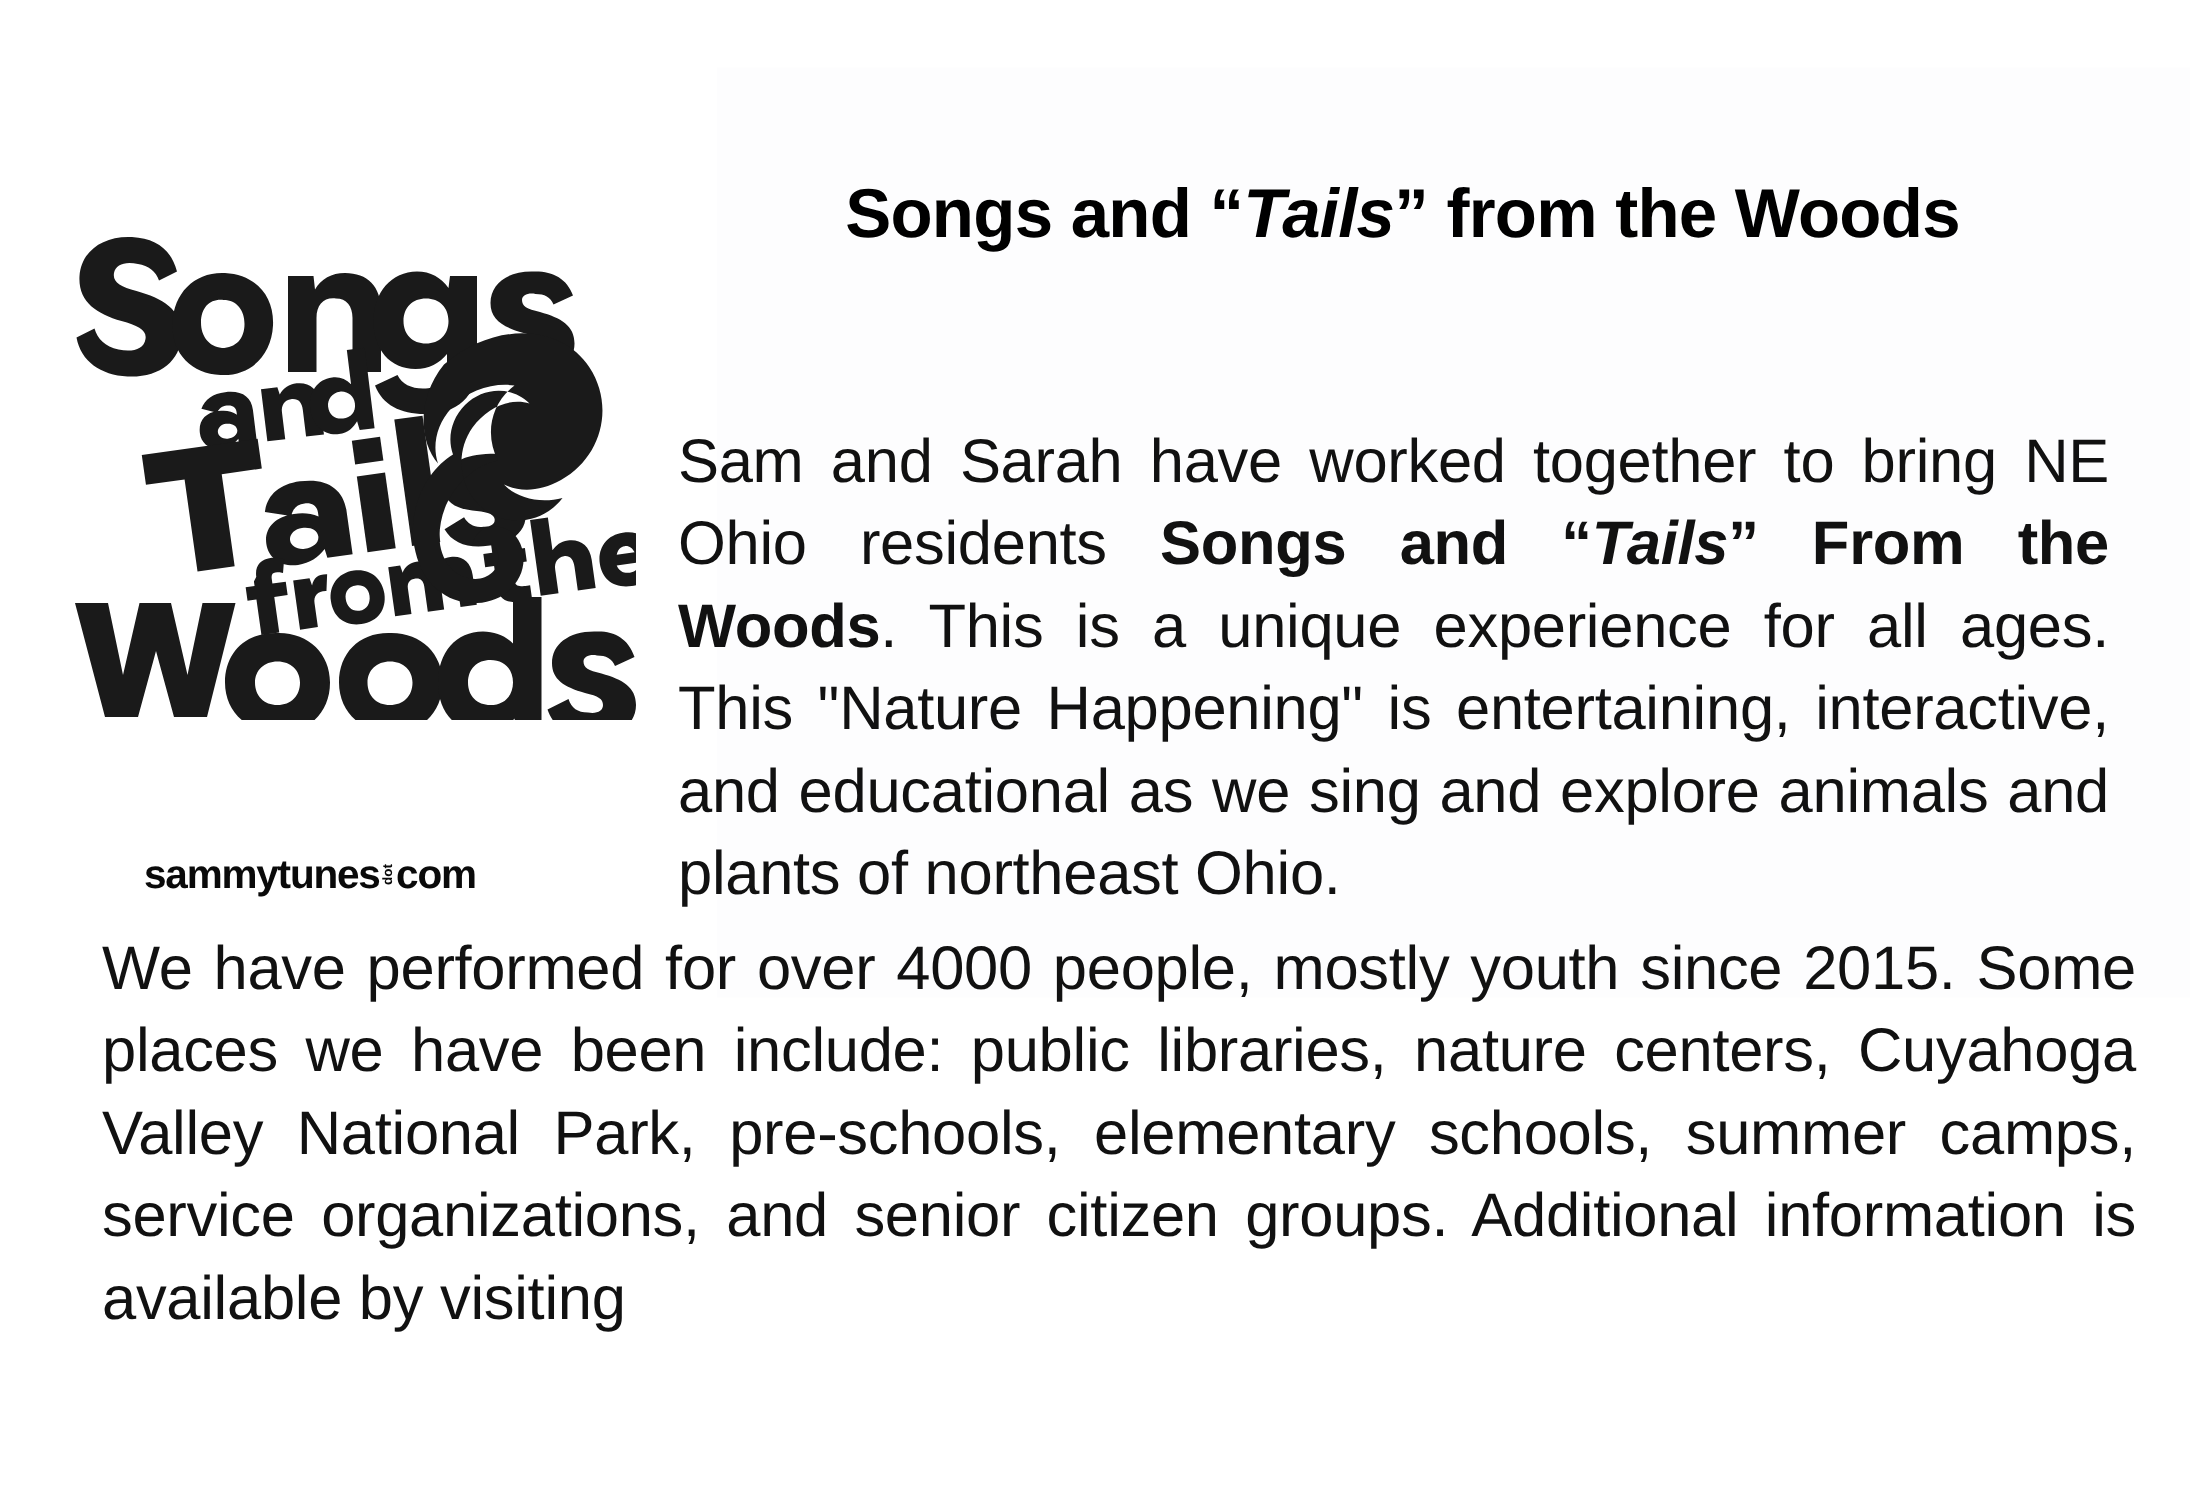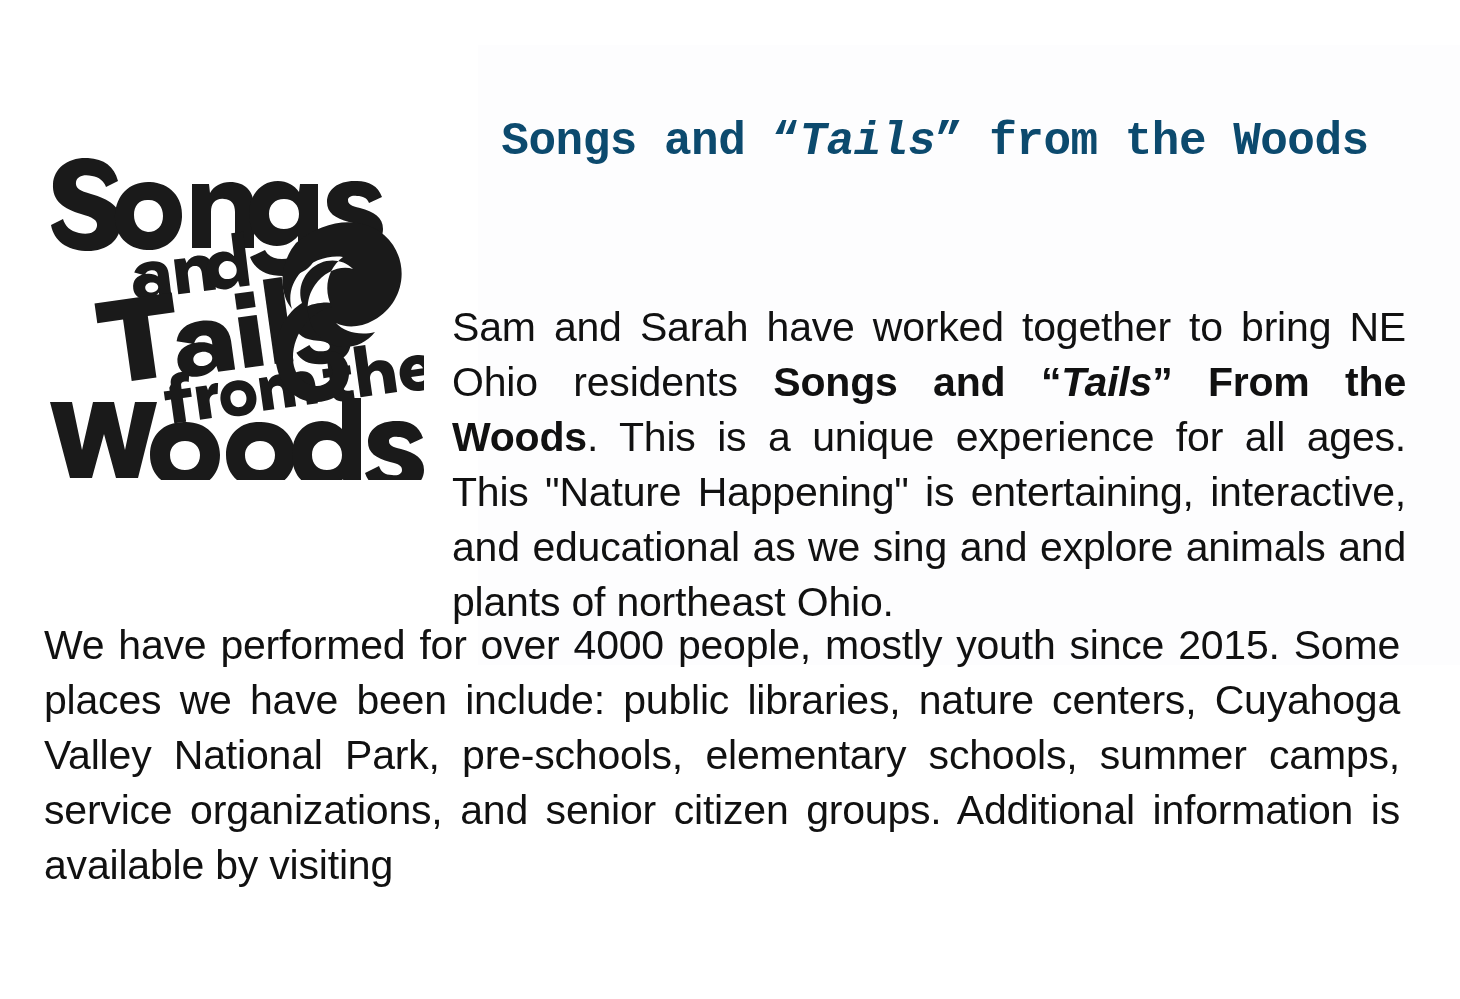--- a/index.html
+++ b/index.html
@@ -28,27 +28,27 @@
     pointer-events: none;
   }
 
   
   .headline {
     position: absolute;
     left: 470px;
     top: 116px;
     width: 930px;
     text-align: center;
-    font-family: Liberation Mono, monospace;
+    font-family: Liberation Sans, sans-serif;
     font-weight: bold;
     font-size: 46px;
     line-height: 52px;
     letter-spacing: -0.5px;
     white-space: nowrap;
-    color: #0c4a6e;
+    color: #000000;
   }
   .headline .it { font-style: italic; }
 
   
   .logo-block {
     position: absolute;
     left: 44px;
     top: 150px;
     width: 400px;
     height: 460px;
@@ -101,36 +101,36 @@
     transform: rotate(180deg);
     margin: 0 1px;
     position: relative;
     top: -2px;
   }
 
   
   .body-col {
     position: absolute;
     left: 452px;
-    top: 300px;
+    top: 280px;
     width: 954px;
     font-family: "Liberation Sans", sans-serif;
     font-size: 41px;
     line-height: 55px;
     text-align: justify;
     text-justify: inter-word;
     color: #111111;
     letter-spacing: -0.2px;
   }
   .body-col b { font-weight: bold; }
   .body-col .it { font-style: italic; font-weight: bold; }
 
   .body-full {
     position: absolute;
-    left: 44px;
+    left: 68px;
     top: 618px;
     width: 1356px;
     font-family: "Liberation Sans", sans-serif;
     font-size: 41px;
     line-height: 55px;
     text-align: justify;
     text-justify: inter-word;
     color: #111111;
     letter-spacing: -0.2px;
   }
@@ -219,20 +219,25 @@
             <path d="M353 23 C334 22 322 31 322 44 C322 55 330 60 344 64 C353 66 356 68 356 72 C356 76 352 78 346 77 C339 77 335 74 333 68 L319 75 C323 87 333 93 348 93 C366 94 378 85 378 72 C378 60 369 55 355 51 C346 49 343 47 343 43 C343 40 347 38 352 39 C358 39 362 41 364 46 L377 40 C373 28 364 23 353 23 Z"></path>
           </g>
 
           <path d="M252 93 C286 64 330 66 349 95 C366 121 357 155 330 170 C316 178 302 178 292 173 C300 182 316 186 331 182 C318 199 294 202 278 189 C262 176 259 152 271 135 C281 121 297 115 309 119 C297 107 278 108 266 120 C257 129 254 142 258 153 C241 163 226 190 233 218 C238 240 255 253 274 252 C293 251 306 237 305 221 C304 209 296 201 286 201 C278 201 272 206 271 213 C278 208 286 211 288 219 C290 228 283 236 273 236 C259 236 249 223 249 208 C249 182 268 161 288 157 C279 140 283 119 299 107 C285 105 268 110 257 122 C247 133 244 147 248 159 C235 144 234 115 252 93 Z"></path>
           <path d="M268 106 C292 86 321 87 335 106 C346 122 342 145 325 155 C335 134 330 114 313 106 C300 100 282 101 268 106 Z" fill="#ffffff" opacity="0.0"></path>
         </g>
       </svg>
     </div>
 
 
+    <div class="weburl">
+        <span>sammytunes</span>
+        <span class="dotword">dot</span>
+        <span>com</span>
+      </div>
   </div>
 
   <div class="body-col"><span>Sam and Sarah have worked together to bring NE Ohio residents </span><b>Songs and “</b><b class="it">Tails</b><b>” From the Woods</b><span>. This is a unique experience for all ages. This "Nature Happening" is entertaining, interactive, and educational as we sing and explore animals and plants of northeast Ohio.</span></div>
 
   <div class="body-full"><span>We have performed for over 4000 people, mostly youth since 2015. Some places we have been include: public libraries, nature centers, Cuyahoga Valley National Park, pre-schools, elementary schools, summer camps, service organizations, and senior citizen groups. Additional information is available by visiting</span></div>
 
 
 </div>
 
 </body></html>

